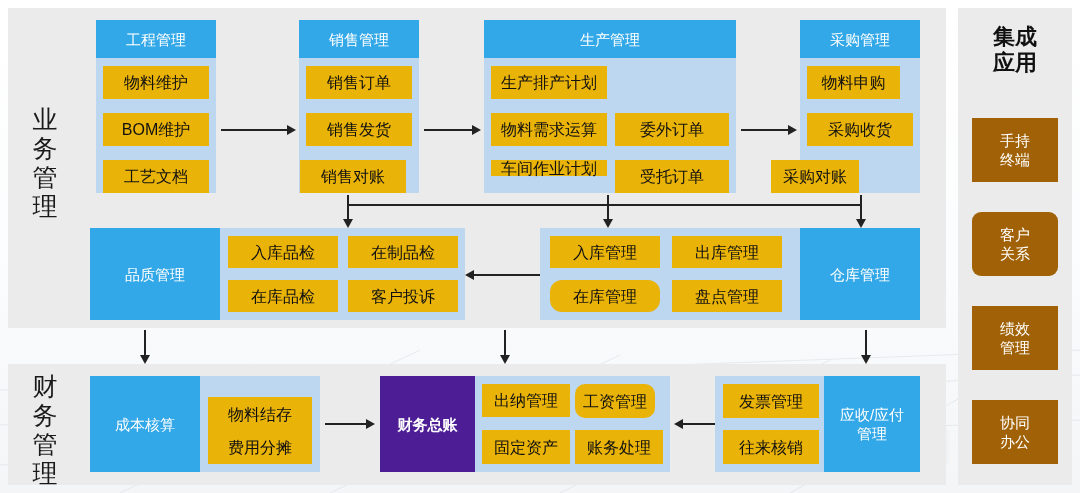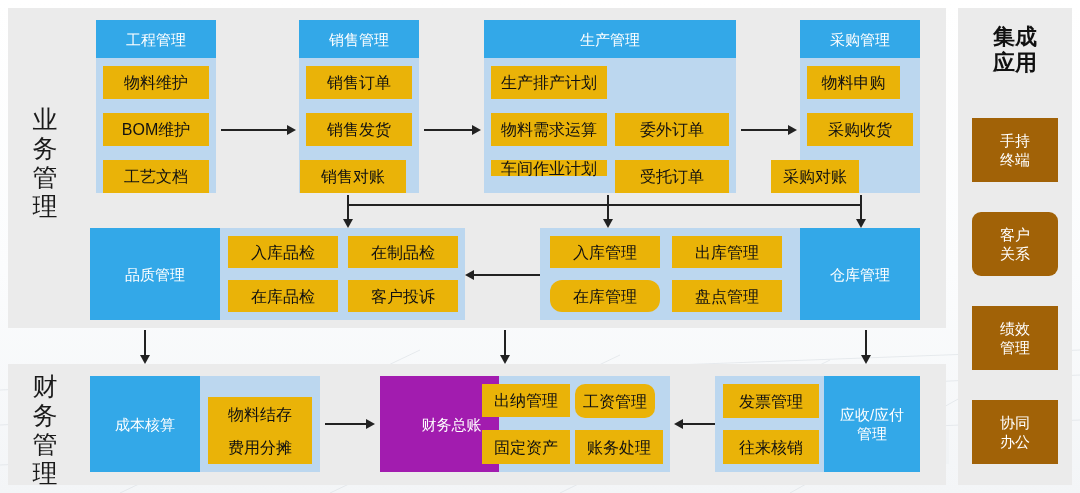--- a/index.html
+++ b/index.html
@@ -23,21 +23,21 @@
 
   .vlabel{position:absolute;font-size:25px;color:#1a1a1a;line-height:29px;
     text-align:center;letter-spacing:0px;font-weight:400;}
 
   
   .group{position:absolute;background:#bcd7ef;}
   .ghead{position:absolute;background:#33a8e8;color:#fff;display:flex;
     align-items:center;justify-content:center;font-size:15px;line-height:19px;text-align:center;}
   .cell{position:absolute;background:#eab308;color:#111;display:flex;
     align-items:center;justify-content:center;font-size:16px;line-height:17px;text-align:center;}
-  .ghead.red{background:#a21caf;font-weight:normal;padding-left:24px;}
+  .ghead.red{background:#4c1d95;font-weight:bold;}
 
   .sideitem{position:absolute;background:#a16207;color:#fff;display:flex;
     align-items:center;justify-content:center;text-align:center;font-size:15px;line-height:19px;}
   .sidetitle{position:absolute;color:#111;font-size:22px;line-height:26px;
     text-align:center;font-weight:bold;}
 
   
   .ln{position:absolute;background:#222;}
   .hln{height:1.5px;}
   .vln{width:1.5px;}

